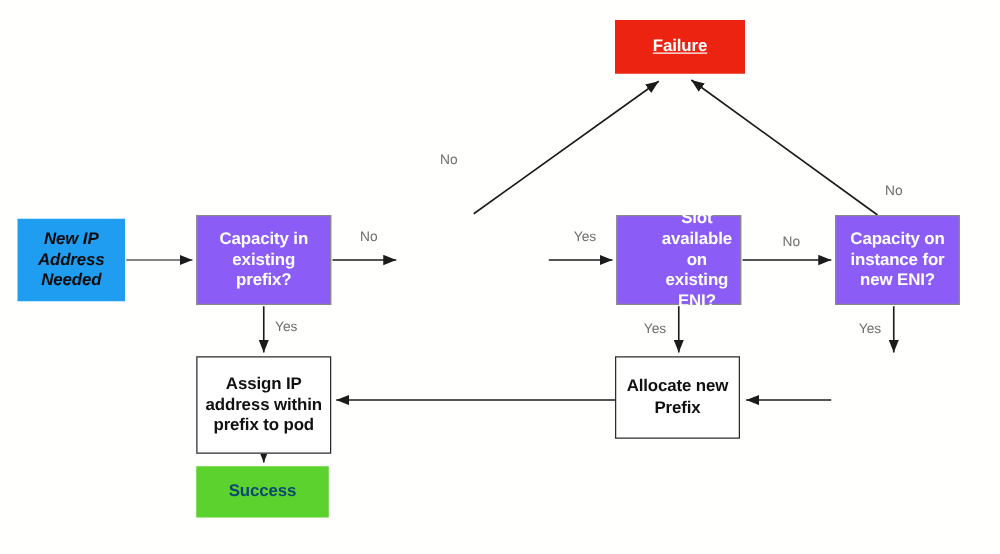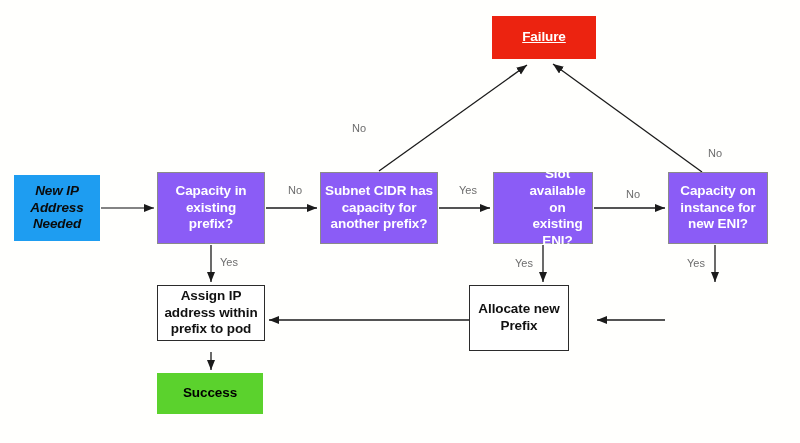--- a/index.html
+++ b/index.html
@@ -46,21 +46,21 @@
     color: #111111;
     border: 1.6px solid #2b2b2b;
   }
   .node.start {
     background: #1e9df1;
     color: #0b0b0b;
     border: none;
   }
   .node.success {
     background: #5bd22d;
-    color: #000000;
+    color: #0c4a6e;
     border: none;
   }
   .node.failure {
     background: #ec2310;
     color: #ffffff;
     border: none;
   }
   .node.start .label { text-align: center; }
   .edge-label {
     position: absolute;
@@ -109,37 +109,34 @@
   </svg>
 
   <div class="node start" style="left:14px; top:175px; width:86px; height:66px;font-style:italic;">
     <span class="label">New IP Address Needed</span>
   </div>
 
   <div class="node decision" style="left:157px; top:172px; width:108px; height:72px;">
     <span class="label">Capacity in existing prefix?</span>
   </div>
 
-  <div class="node decision" style="left:320px; top:172px; width:118px; height:72px;">
-    <span class="label">Subnet CIDR has capacity for another prefix?</span>
-  </div>
 
   <div class="node decision" style="left:493px; top:172px; width:100px; height:72px;padding-left:29px;">
     <span class="label">Slot available on existing ENI?</span>
   </div>
 
   <div class="node decision" style="left:668px; top:172px; width:100px; height:72px;justify-content:flex-end;">
     <span class="label">Capacity on instance for new ENI?</span>
   </div>
 
-  <div class="node process" style="left:157px; top:285px; width:108px; height:56px;justify-content:center;">
+  <div class="node process" style="left:157px; top:285px; width:108px; height:78px;justify-content:center;">
     <span class="label">Assign IP address within prefix to pod</span>
   </div>
 
-  <div class="node process" style="left:469px; top:285px; width:100px; height:66px;">
+  <div class="node process" style="left:492px; top:285px; width:100px; height:66px;">
     <span class="label">Allocate new Prefix</span>
   </div>
 
 
   <div class="node success" style="left:157px; top:373px; width:106px; height:41px;">
     <span class="label">Success</span>
   </div>
 
   <div class="node failure" style="left:492px; top:16px; width:104px; height:43px;text-decoration:underline;">
     <span class="label">Failure</span>

